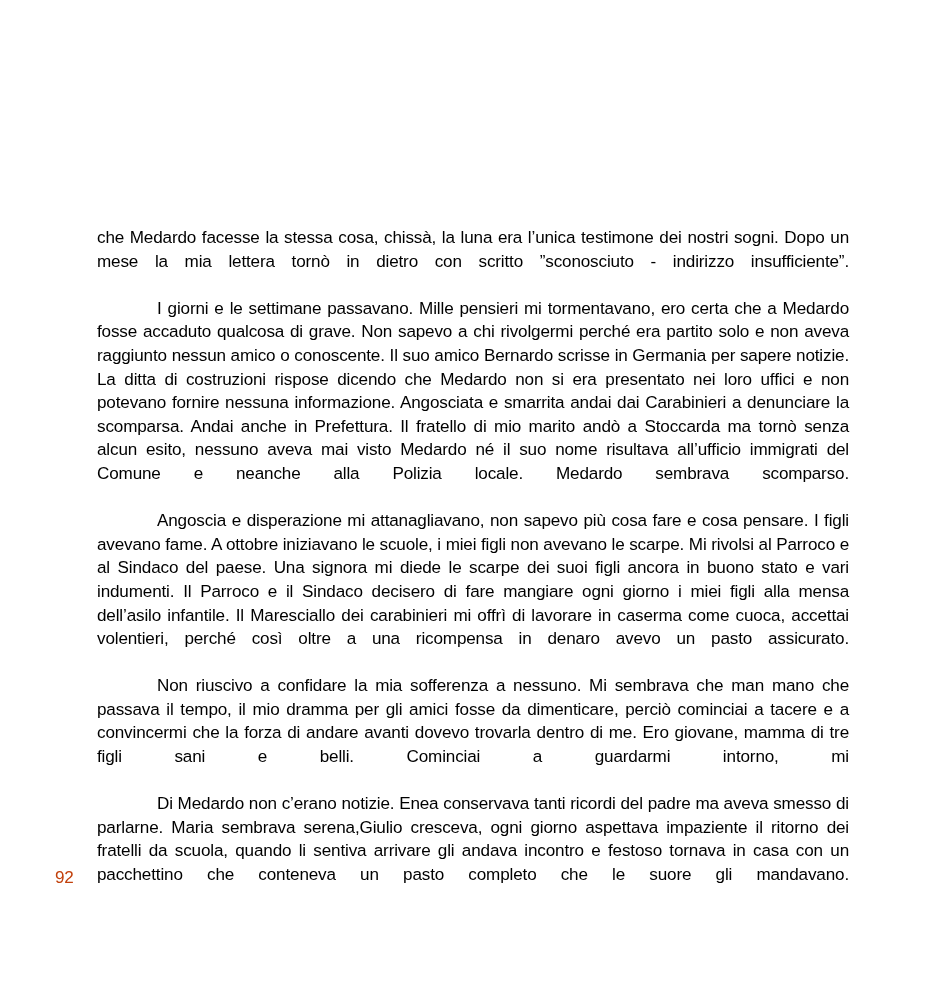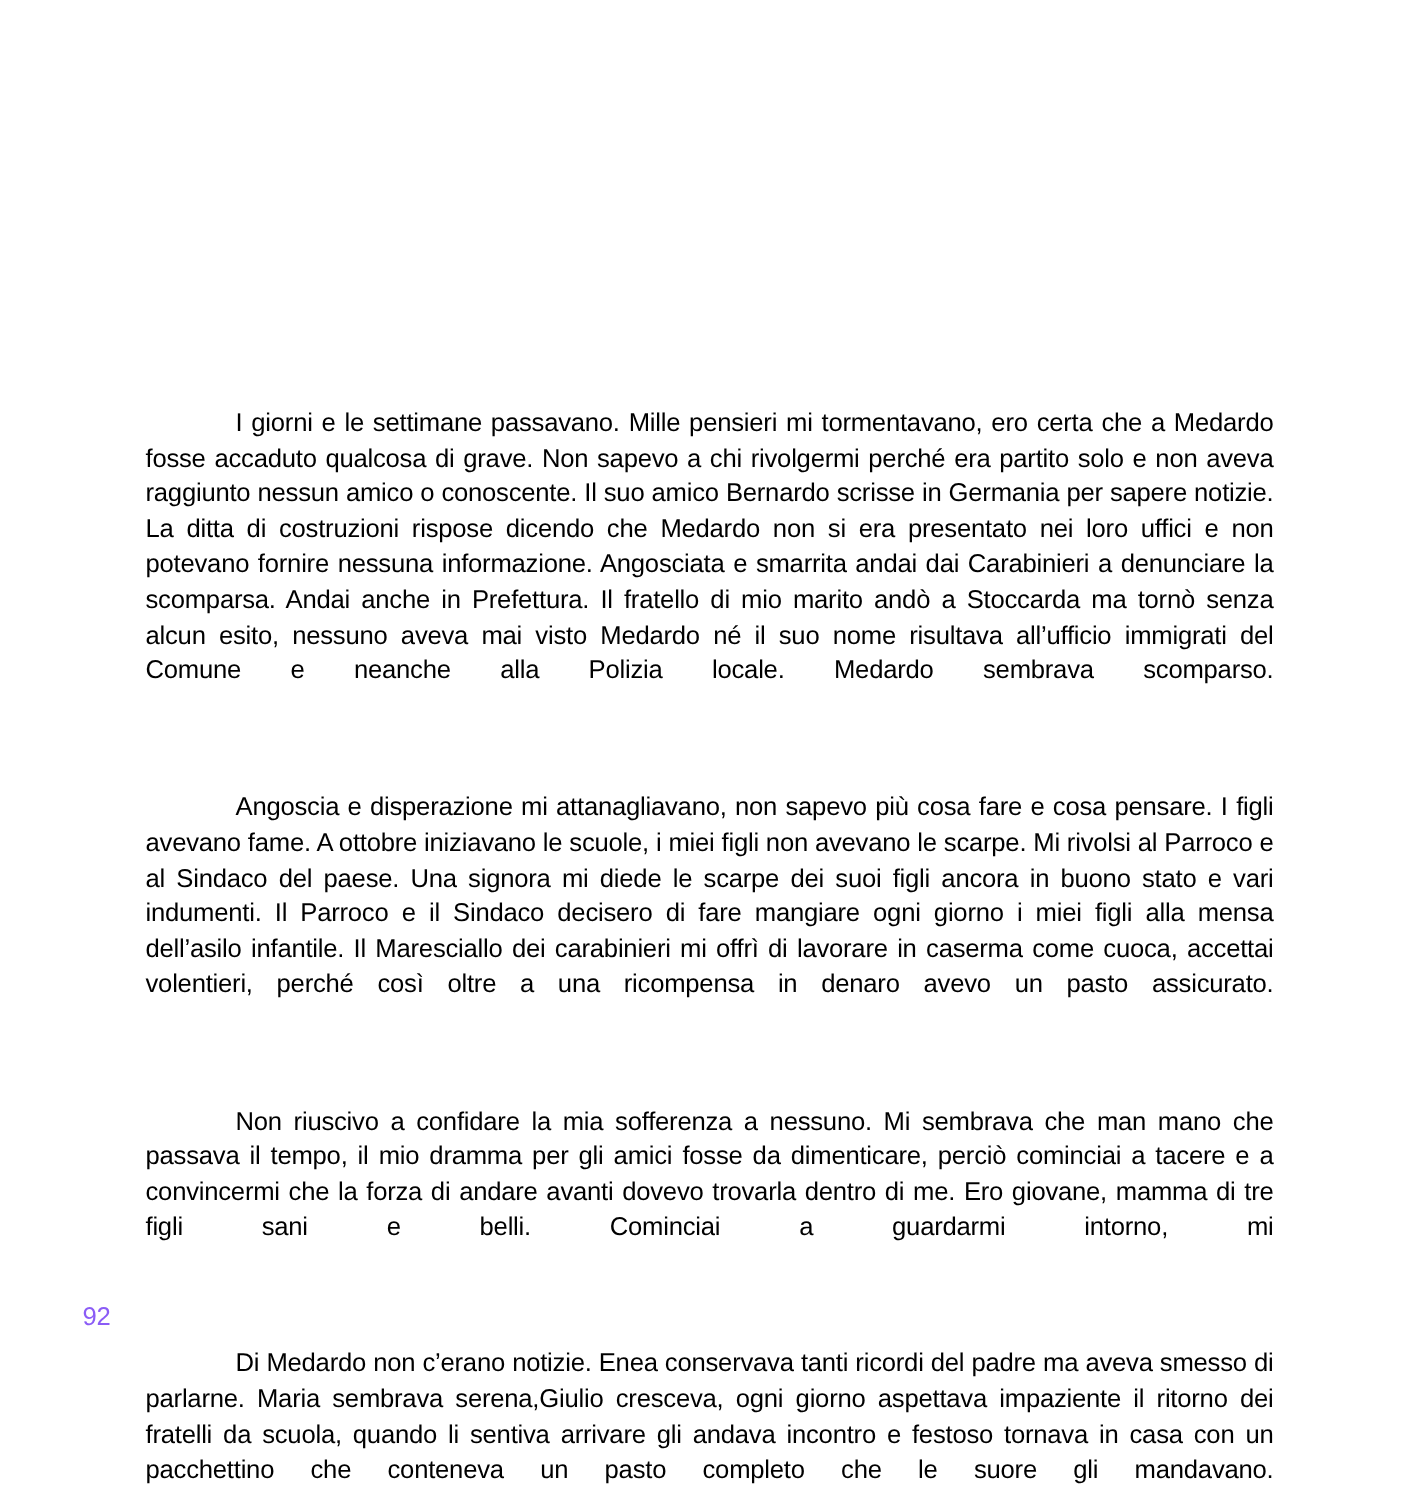--- a/index.html
+++ b/index.html
@@ -47,42 +47,42 @@
 
   
   .para::after {
     content: "";
     display: inline-block;
     width: 100%;
   }
 
   .para.indent {
     text-indent: 60px;
-    margin-top: 44px;
   }
 
   
   .folio {
     position: absolute;
     left: 55px;
     top: 866px;
     font-size: 17.1px;
     line-height: 23.6px;
     letter-spacing: -0.15px;
-    color: #8b5cf6;
+    color: #c2410c;
     white-space: nowrap;
   }
 </style>
 </head>
 <body>
 
 <div class="page">
 
   <div class="text-column">
 
+    <p class="para">che Medardo facesse la stessa cosa, chissà, la luna era l’unica testimone dei nostri sogni. Dopo un mese la mia lettera tornò in dietro con scritto ”sconosciuto - indirizzo insufficiente”.</p>
 
     <p class="para indent">I giorni e le settimane passavano. Mille pensieri mi tormentavano, ero certa che a Medardo fosse accaduto qualcosa di grave. Non sapevo a chi rivolgermi perché era partito solo e non aveva raggiunto nessun amico o conoscente. Il suo amico Bernardo scrisse in Germania per sapere notizie. La ditta di costruzioni rispose dicendo che Medardo non si era presentato nei loro uffici e non potevano fornire nessuna informazione. Angosciata e smarrita andai dai Carabinieri a denunciare la scomparsa. Andai anche in Prefettura. Il fratello di mio marito andò a Stoccarda ma tornò senza alcun esito, nessuno aveva mai visto Medardo né il suo nome risultava all’ufficio immigrati del Comune e neanche alla Polizia locale. Medardo sembrava scomparso.</p>
 
     <p class="para indent">Angoscia e disperazione mi attanagliavano, non sapevo più cosa fare e cosa pensare. I figli avevano fame.  A ottobre iniziavano le scuole, i miei figli non avevano le scarpe. Mi rivolsi al Parroco e al Sindaco del paese. Una signora mi diede le scarpe dei suoi figli ancora in buono stato e vari indumenti. Il Parroco e il Sindaco decisero di fare mangiare ogni giorno i miei figli alla mensa dell’asilo infantile. Il Maresciallo dei carabinieri mi offrì di lavorare in caserma come cuoca, accettai volentieri, perché così oltre a una ricompensa in denaro avevo un pasto assicurato.</p>
 
     <p class="para indent">Non riuscivo a confidare la mia sofferenza a nessuno. Mi  sembrava  che  man mano che passava il tempo,  il mio dramma per gli amici fosse da dimenticare, perciò cominciai a tacere e  a convincermi che la forza di andare avanti dovevo trovarla dentro di me. Ero giovane, mamma di tre figli sani e belli. Cominciai a guardarmi intorno, mi</p>
 
     <p class="para indent">Di Medardo non c’erano notizie. Enea conservava tanti ricordi del padre ma aveva smesso di parlarne. Maria sembrava serena,Giulio cresceva, ogni giorno aspettava impaziente il ritorno dei fratelli da scuola, quando li sentiva arrivare gli andava incontro e festoso tornava in casa con un pacchettino che conteneva un pasto completo che le suore gli mandavano.</p>
 
   </div>

